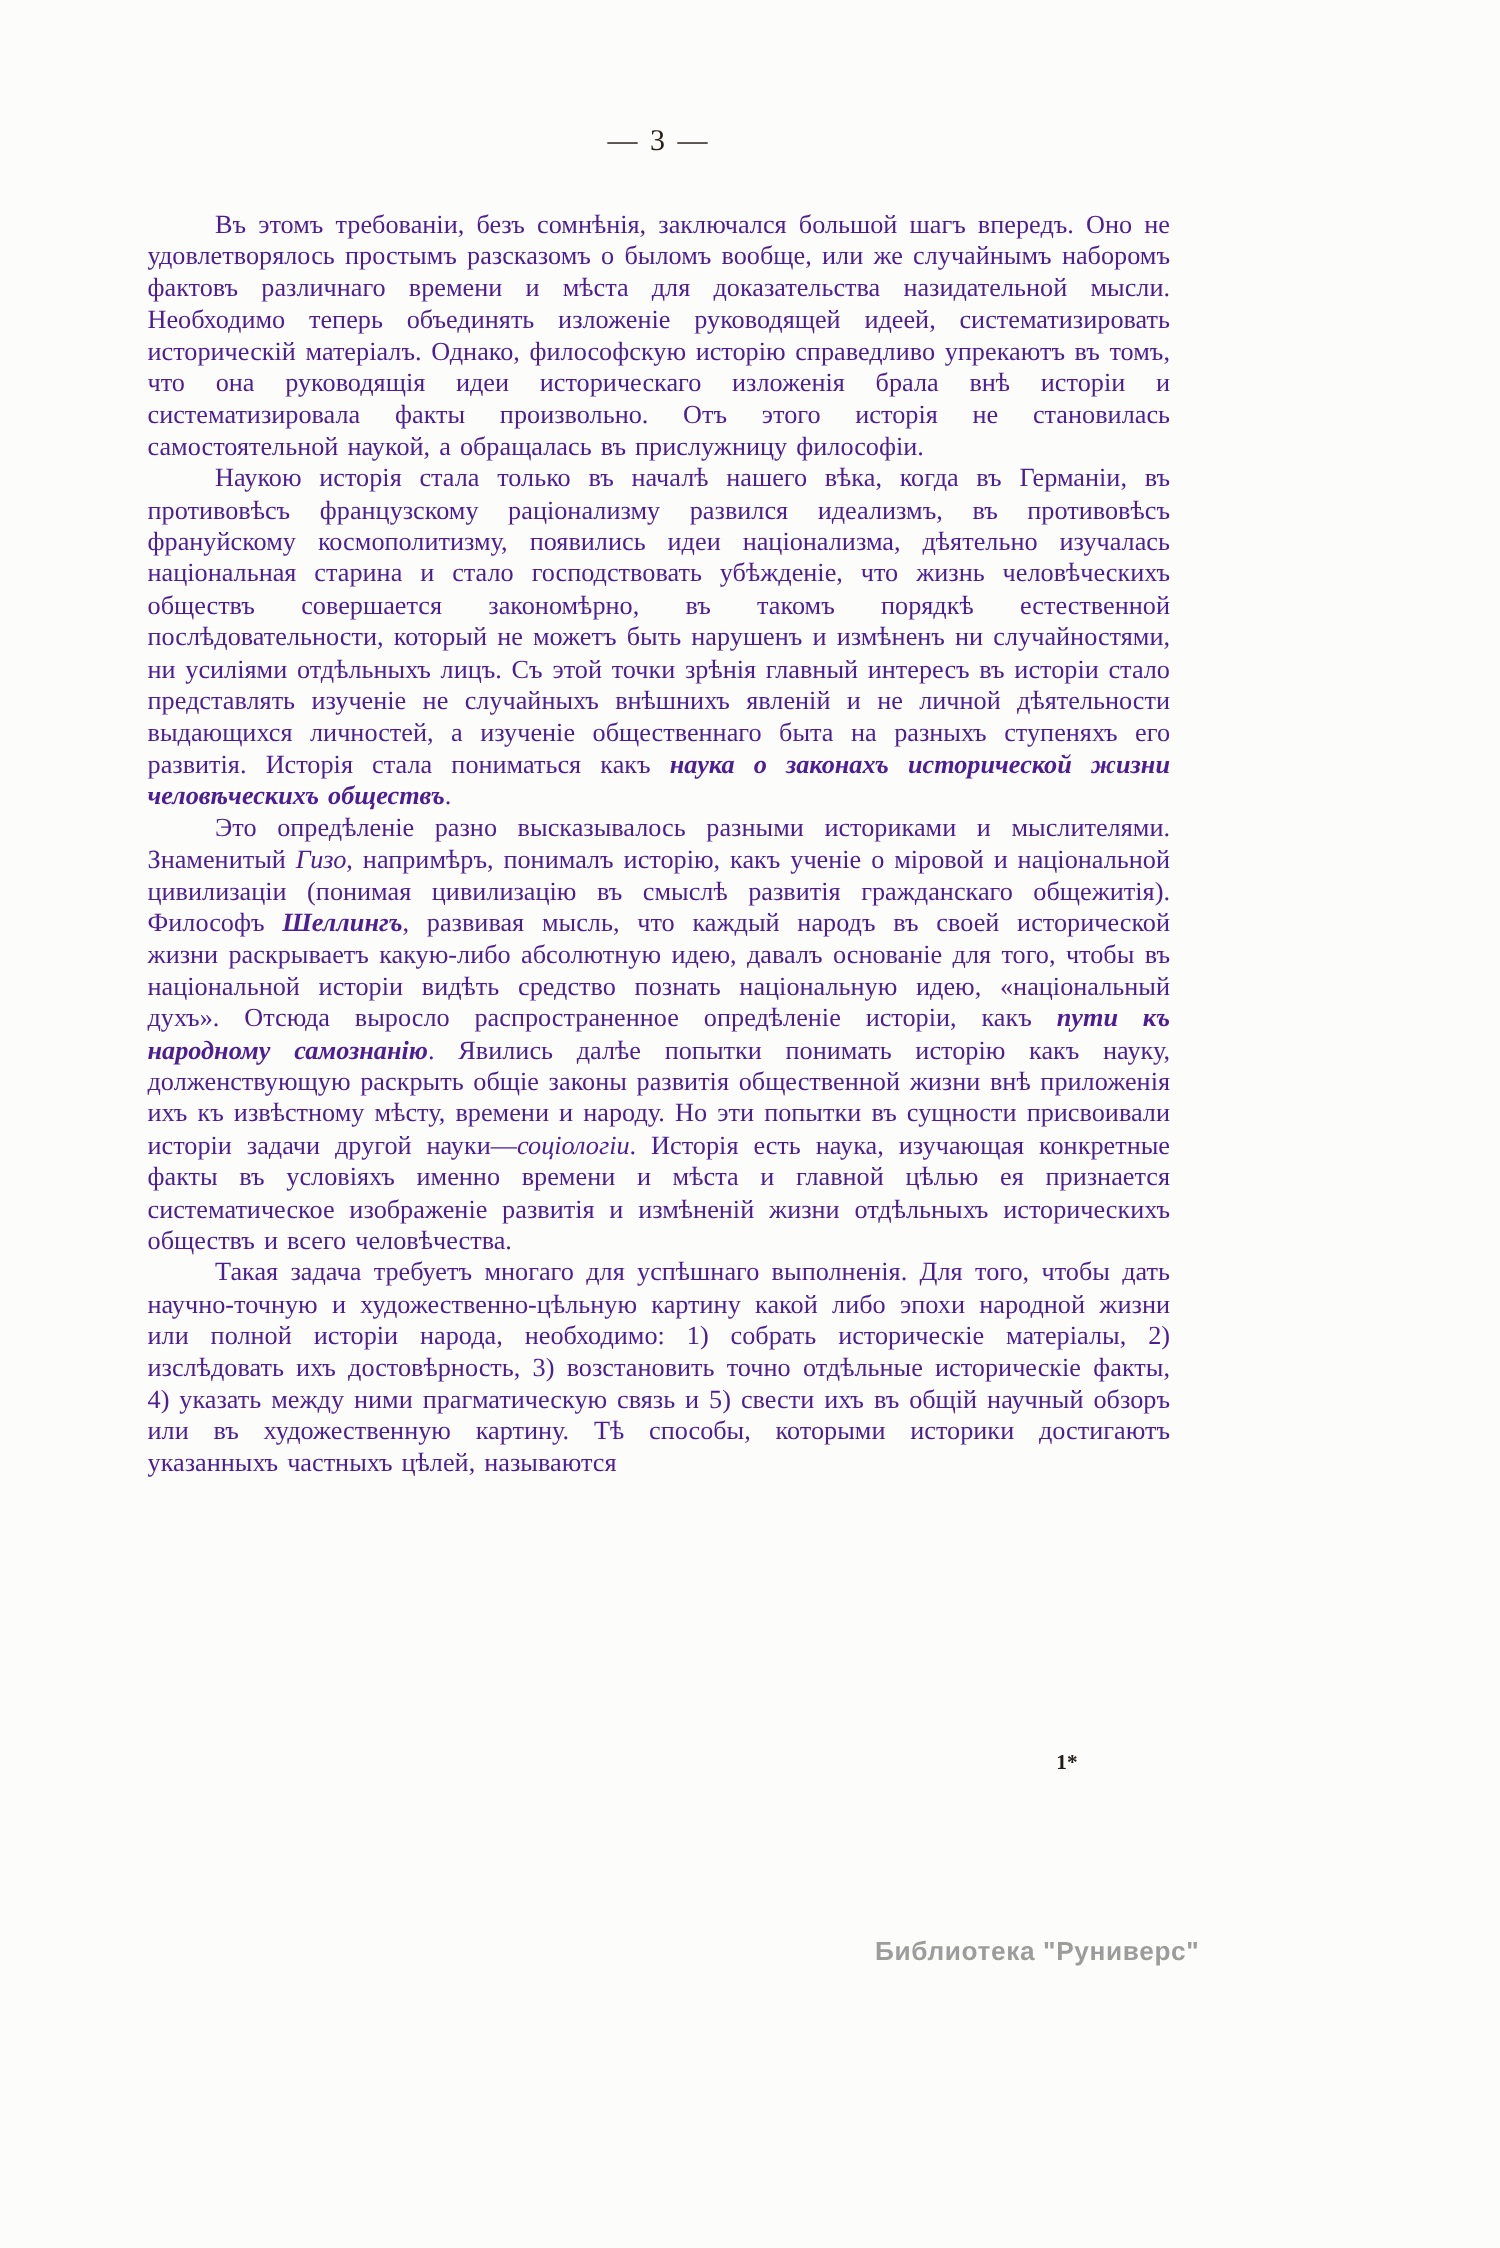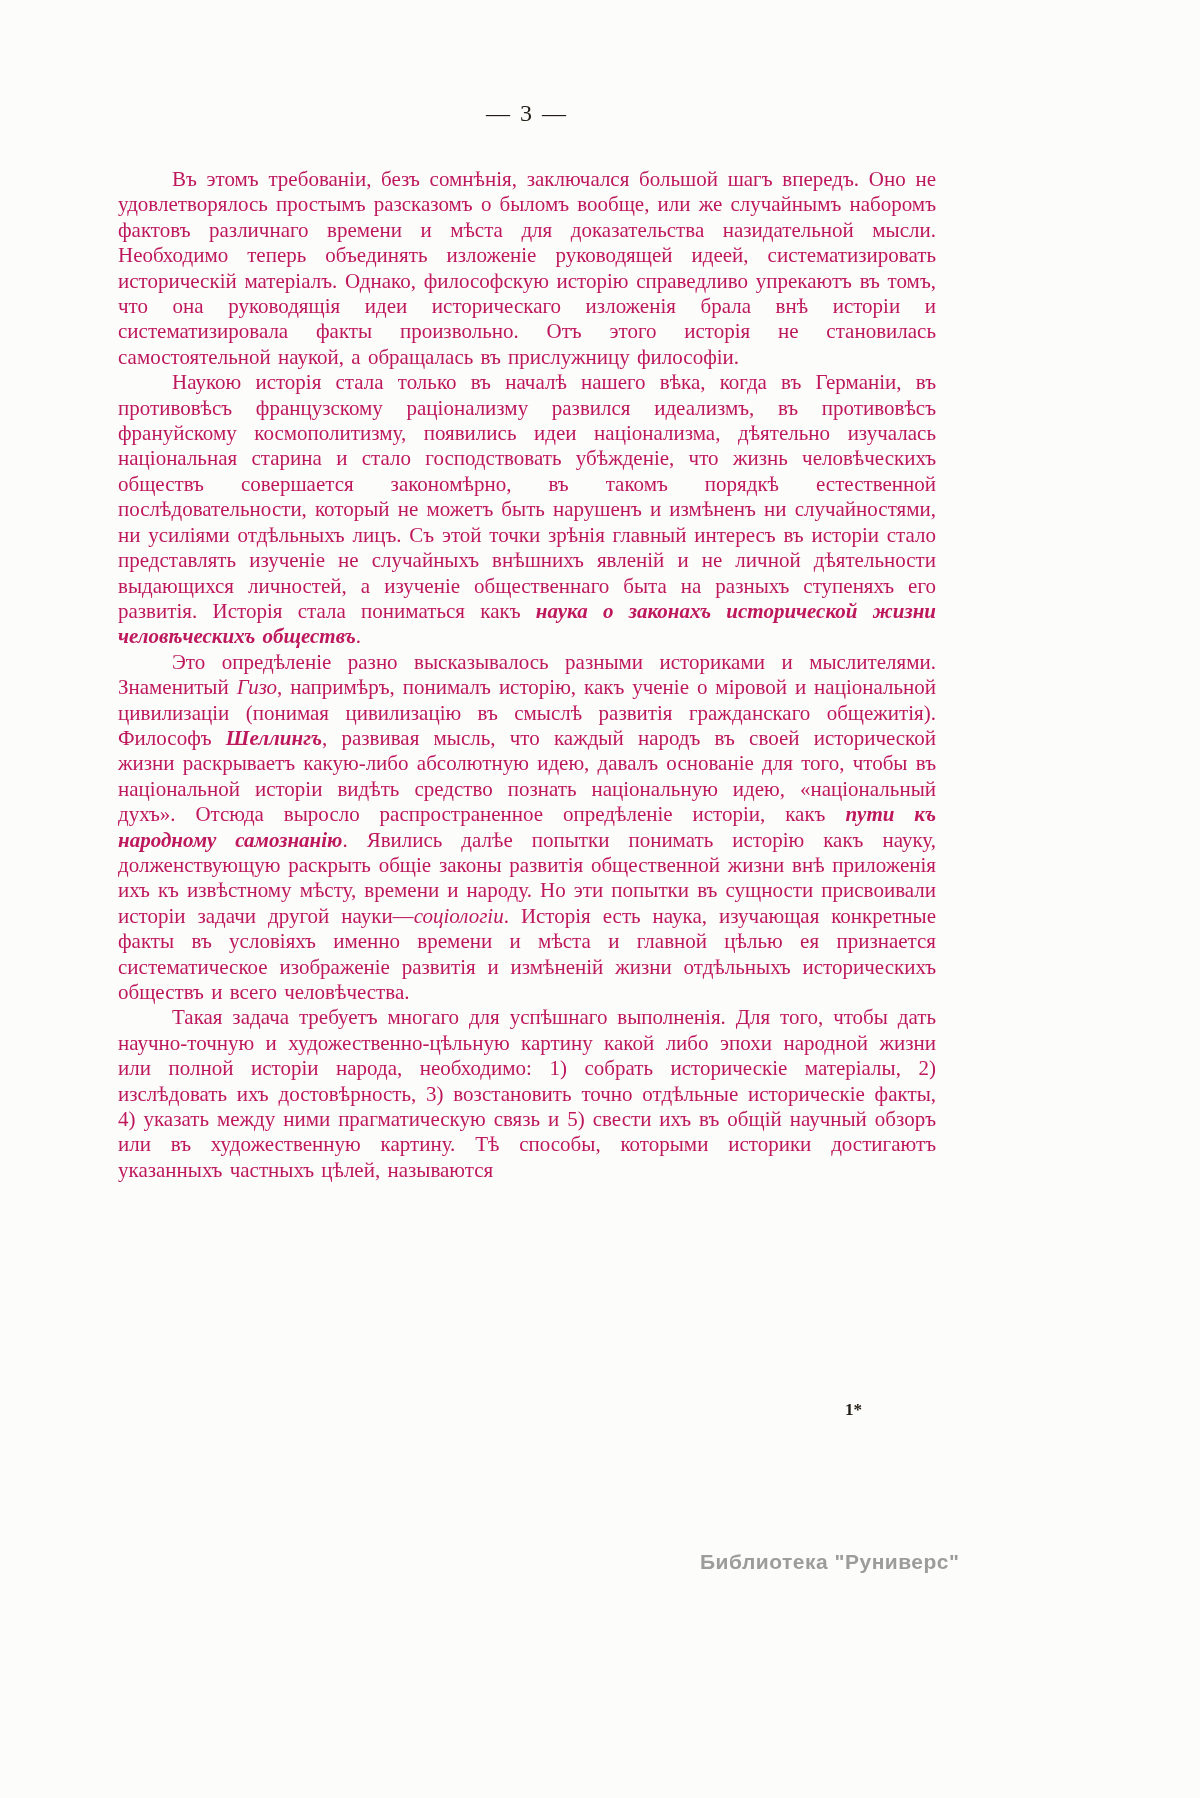--- a/index.html
+++ b/index.html
@@ -33,21 +33,21 @@
   .text-block {
     width: 100%;
   }
   .para {
     margin: 0;
     text-align: justify;
     text-indent: 54px;
     font-size: 21px;
     line-height: 25.4px;
     word-spacing: 2px;
-    color: #be185d;
+    color: #4c1d95;
   }
   .nm { font-style: normal; }
   .it { font-style: italic; margin-top: 12px; }
   .bit { font-style: italic; font-weight: bold; }
   .signature {
     position: absolute;
     left: 845px;
     top: 1400px;
     font-size: 17px;
     font-weight: bold;

